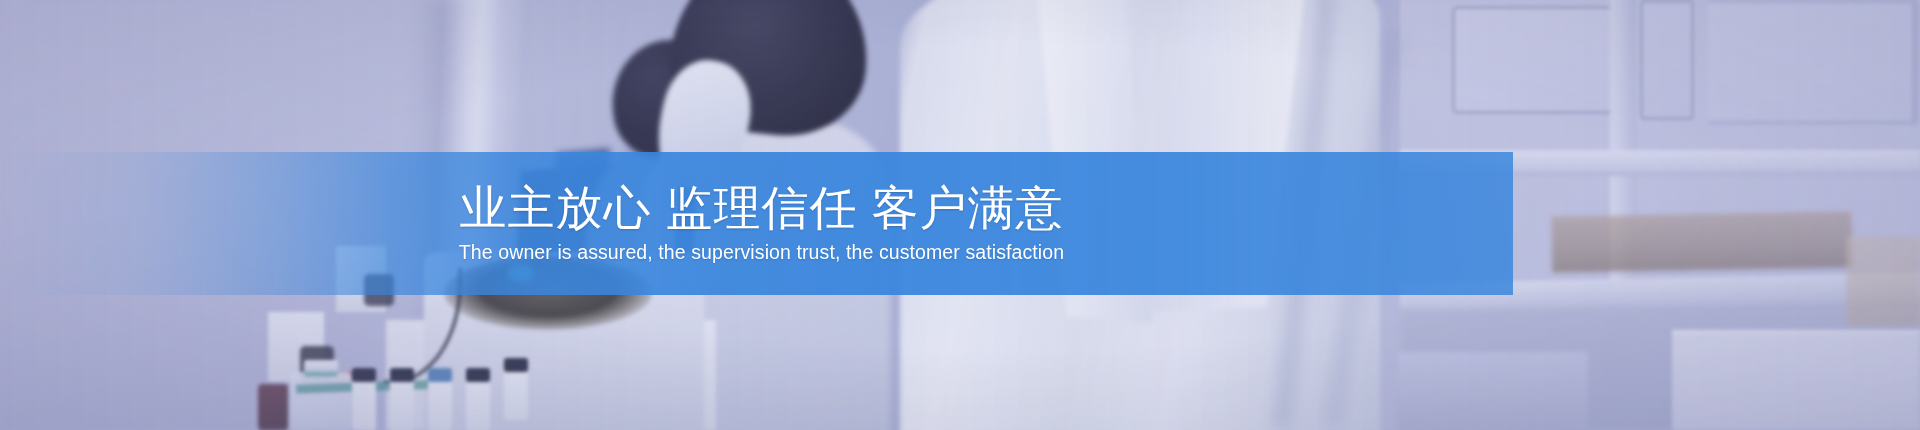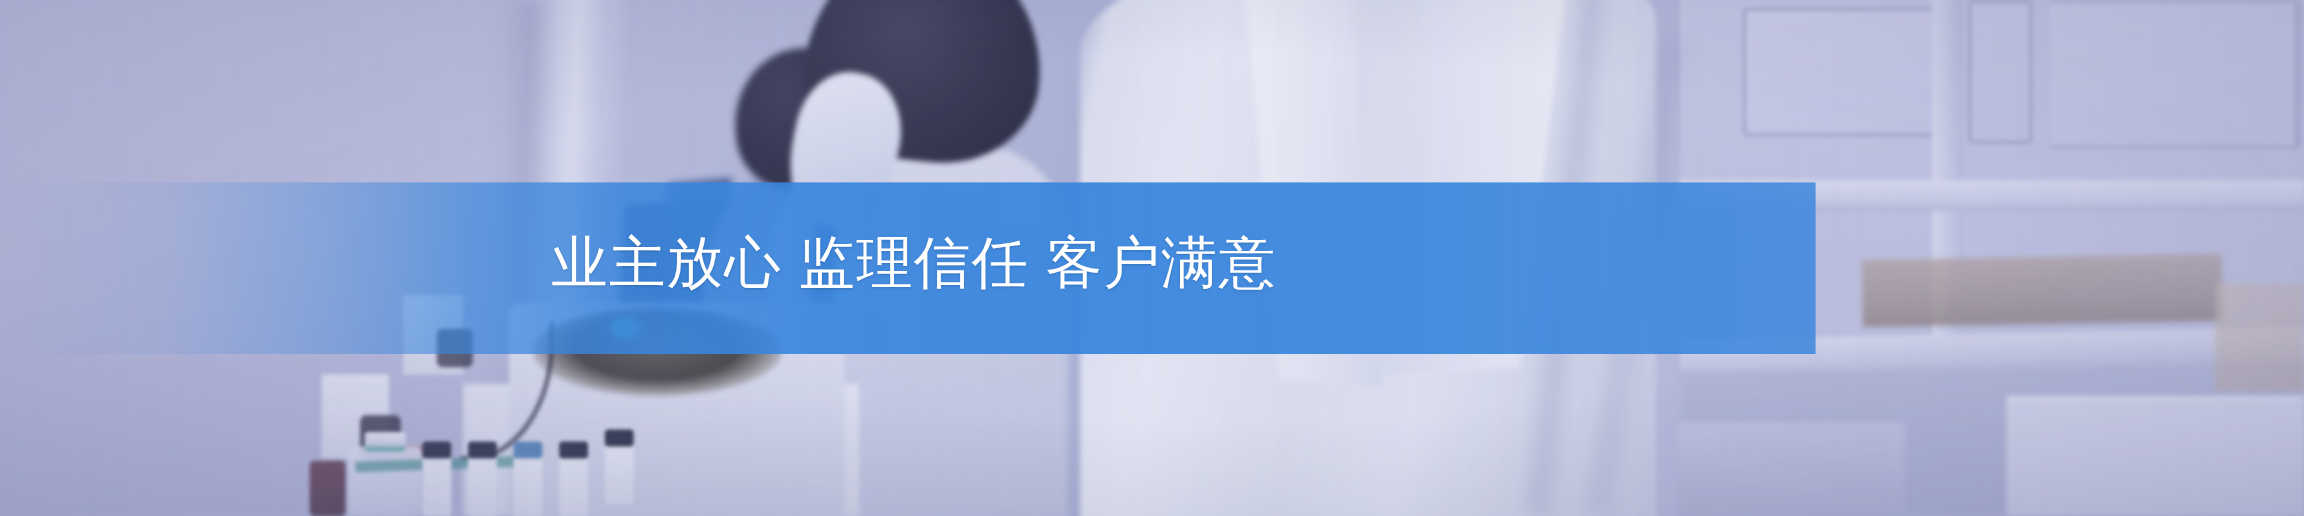--- a/index.html
+++ b/index.html
@@ -700,15 +700,16 @@
     <div class="vial v-dark" style="left:504px; top:370px"></div>
 
     <div class="photo-grade"></div>
     <div class="photo-vignette"></div>
   </div>
 
   <div class="band"></div>
 
   <div class="band-text">
     <div class="headline">业主放心 监理信任  客户满意</div>
+    <div class="subline">The owner is assured, the supervision trust, the customer satisfaction</div>
   </div>
 
 </div>
 
 </body></html>

